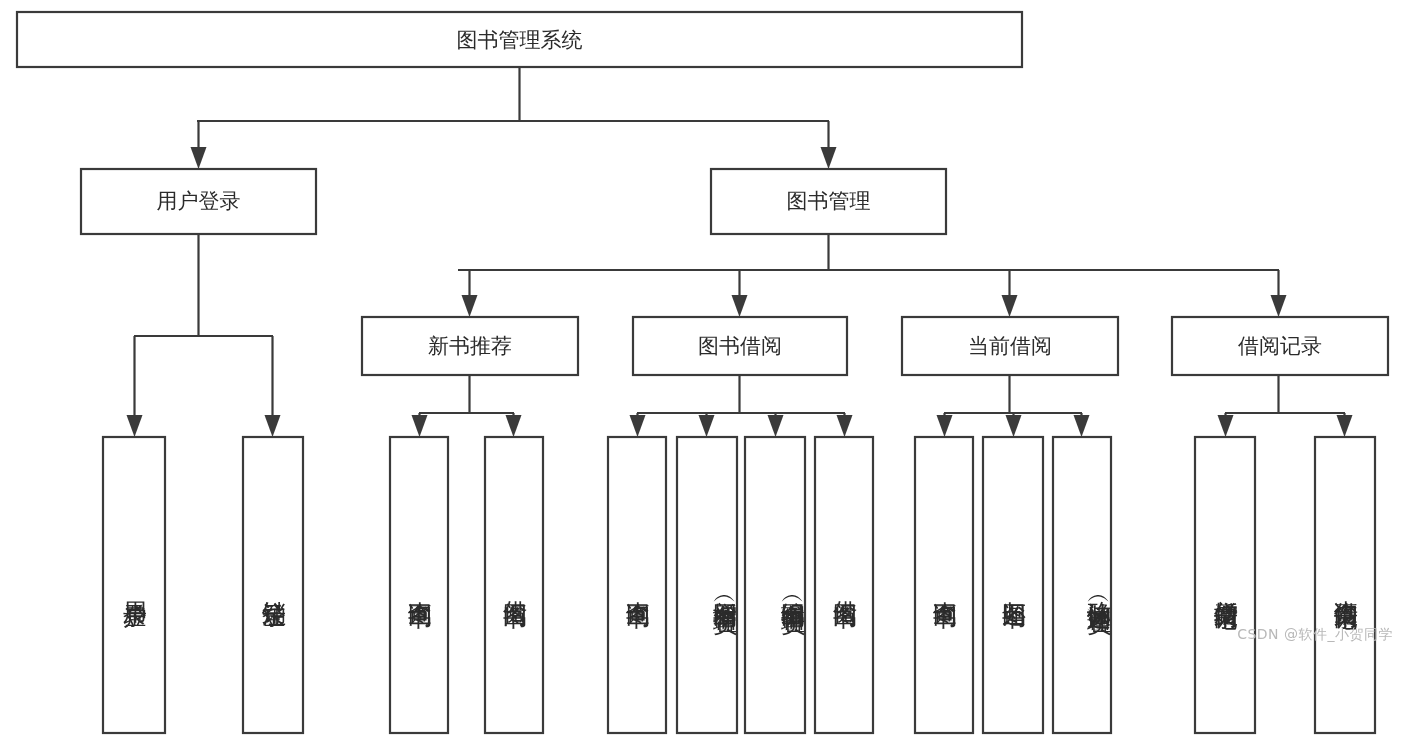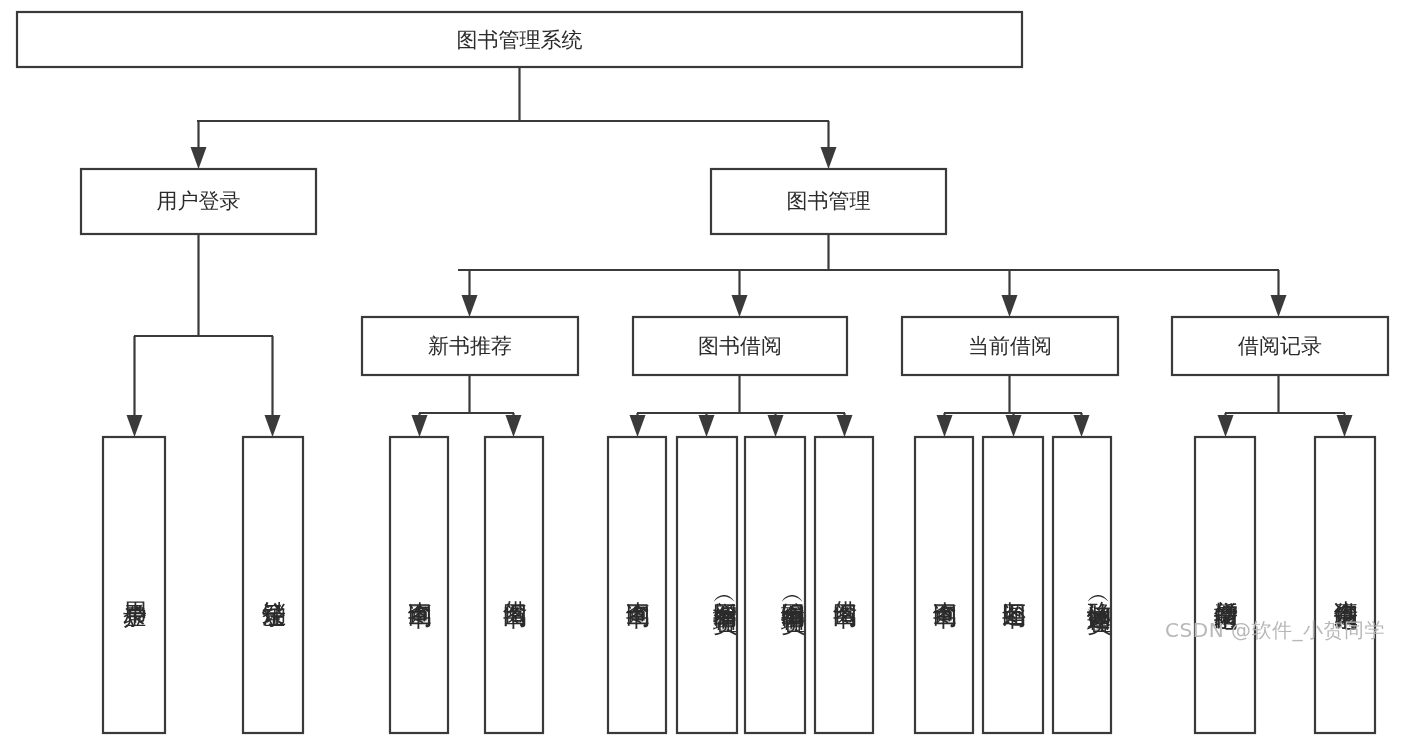--- a/index.html
+++ b/index.html
@@ -61,24 +61,24 @@
     color: #2b2b2b;
     display: flex;
     align-items: center;
     justify-content: center;
     text-align: center;
     pointer-events: none;
     box-sizing: border-box;
   }
   .watermark {
     position: absolute;
-    right: 20px;
+    right: 12px;
     bottom: 6px;
     font-family: "DejaVu Sans", "Liberation Sans", sans-serif;
-    font-size: 20px;
+    font-size: 14px;
     color: #b8b8b8;
     letter-spacing: 0.5px;
     white-space: nowrap;
   }
 </style>
 </head>
 <body>
 
 <div id="diagram-root">
 

